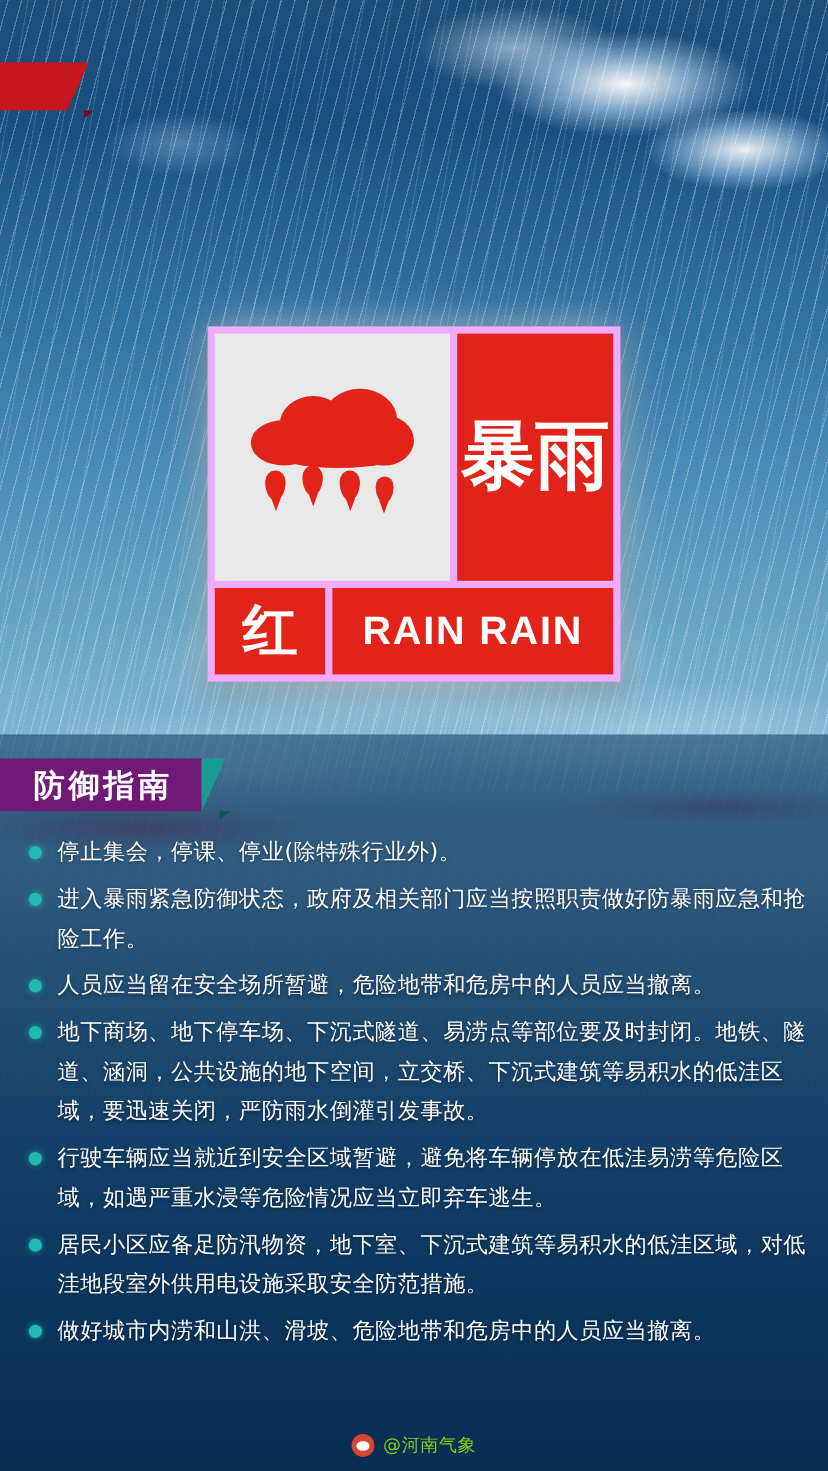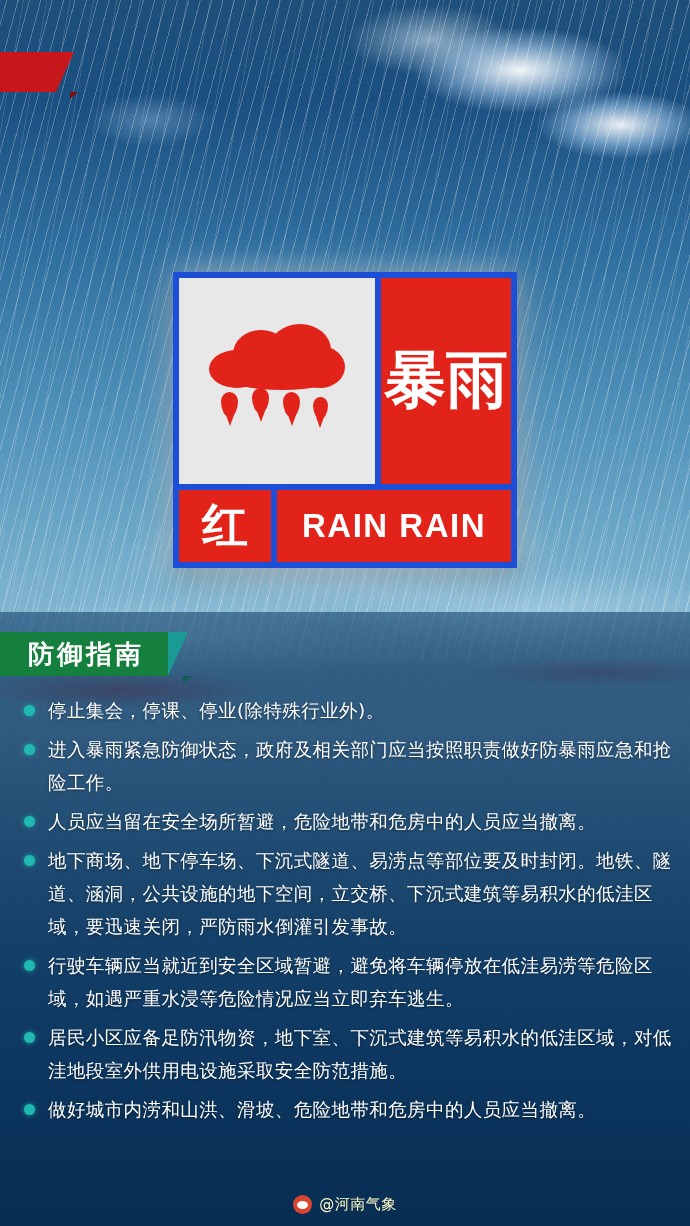--- a/index.html
+++ b/index.html
@@ -113,21 +113,21 @@
     border-right: 8px solid transparent;
   }
 
   
   .sign {
     position: absolute;
     left: 173px;
     top: 272px;
     width: 344px;
     height: 296px;
-    background: #1d4ed8;
+    background: #f0abfc;
     padding: 6px;
     box-shadow: 0 0 34px rgba(255,255,255,0.55), 0 8px 26px rgba(0,0,0,0.35);
     z-index: 4;
   }
   .sign-top {
     display: flex;
     height: 206px;
     gap: 6px;
   }
   .sign-pictogram {
@@ -224,21 +224,21 @@
 
   
   .guide-ribbon {
     position: absolute;
     left: 0;
     top: 632px;
     height: 44px;
     display: flex;
     align-items: center;
     padding: 0 24px 0 28px;
-    background: #15803d;
+    background: #701a75;
     color: #fff;
     font-size: 26px;
     font-weight: bold;
     letter-spacing: 3px;
     z-index: 6;
   }
   .guide-ribbon::after {
     content: "";
     position: absolute;
     right: -20px; top: 0;
@@ -303,21 +303,21 @@
   }
   .weibo-logo::after {
     content: "";
     position: absolute;
     left: 4px; top: 6px;
     width: 11px; height: 8px;
     border-radius: 50%;
     background: #fff;
   }
   .footer-text {
-    color: #fef9c3;
+    color: #84cc16;
     font-size: 15px;
     letter-spacing: .5px;
   }
 </style>
 </head>
 <body>
 
 <div class="bg"></div>
 <div class="rain"></div>
 <div class="rain2"></div>

